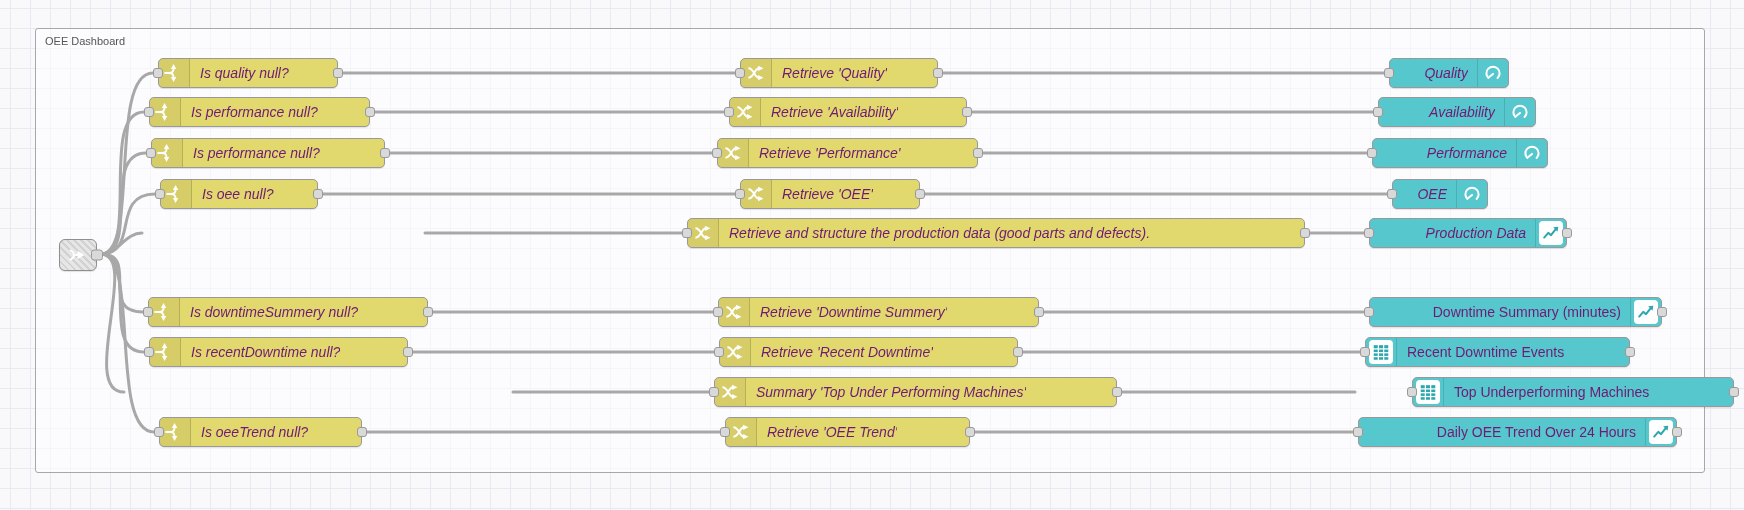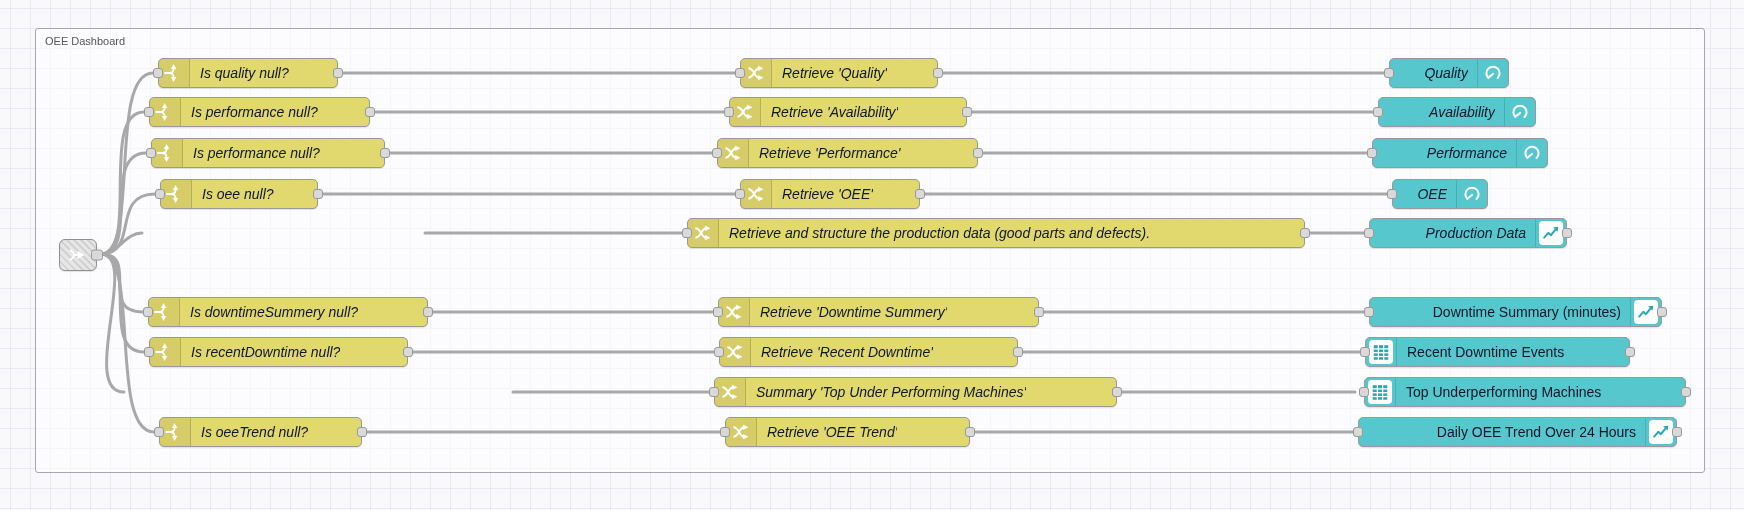--- a/index.html
+++ b/index.html
@@ -20,21 +20,21 @@
   .group-label{position:absolute;left:9px;top:6px;font-size:11px;color:#555;}
   svg.wires{position:absolute;left:0;top:0;z-index:2;}
   svg.wires path{stroke:#a8a8a8;stroke-width:3;fill:none;stroke-linecap:round;}
   .node{
     position:absolute;height:30px;box-sizing:border-box;z-index:3;
     border:1px solid #999;border-radius:5px;display:flex;align-items:center;
     box-shadow:0 1px 1px rgba(0,0,0,0.10);
   }
   .yellow{background:#e2d96e;}
   .teal{background:#57c7ce;}
-  .label{font-size:14px;color:#0f172a;white-space:nowrap;overflow:hidden;}
+  .label{font-size:14px;color:#701a75;white-space:nowrap;overflow:hidden;}
   .it{font-style:italic;}
   .lab-l{margin-left:10px;}
   .lab-r{flex:1;text-align:right;margin-right:9px;}
   .ybox{
     flex:0 0 30px;width:30px;height:28px;display:flex;align-items:center;justify-content:center;
     background:rgba(0,0,0,0.05);border-right:1px solid rgba(0,0,0,0.15);
     border-radius:4px 0 0 4px;
   }
   .tbox-r{flex:0 0 30px;width:30px;height:28px;display:flex;align-items:center;justify-content:center;
     border-left:1px solid rgba(0,0,0,0.12);border-radius:0 4px 4px 0;}
@@ -360,21 +360,21 @@
   <div class="node yellow" style="left:714px;top:377px;width:403px">
     <span class="ybox">
         <svg class="gi" width="22" height="22">
           <use href="#ic-change"></use>
         </svg>
       </span>
     <span class="label it lab-l">Summary 'Top Under Performing Machines'</span>
     <span class="port in"></span>
     <span class="port out"></span>
   </div>
-  <div class="node teal" style="left:1364px;top:377px;width:322px">
+  <div class="node teal" style="left:1412px;top:377px;width:322px">
     <span class="tbox-l">
         <span class="badge">
           <svg class="gi" width="20" height="20">
             <use href="#ic-table"></use>
           </svg>
         </span>
       </span>
     <span class="label lab-l">Top Underperforming Machines</span>
     <span class="port in"></span>
     <span class="port out"></span>

